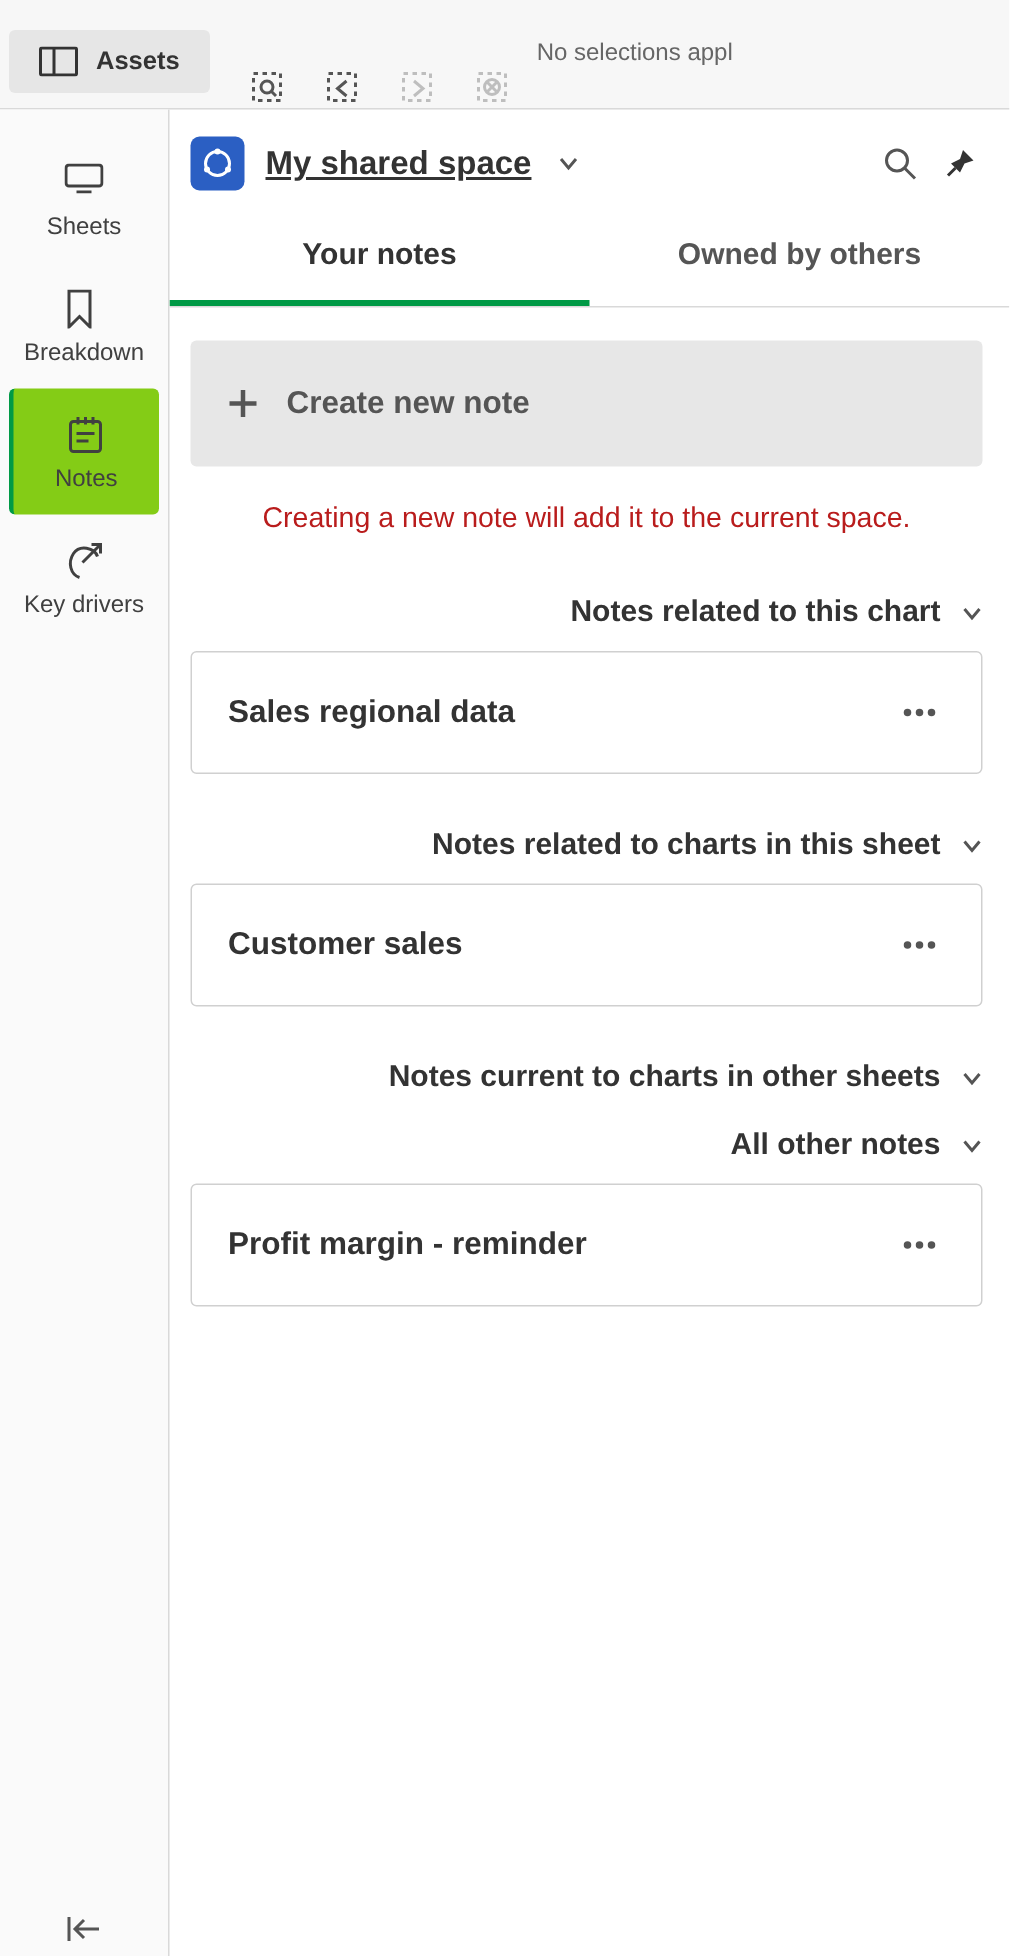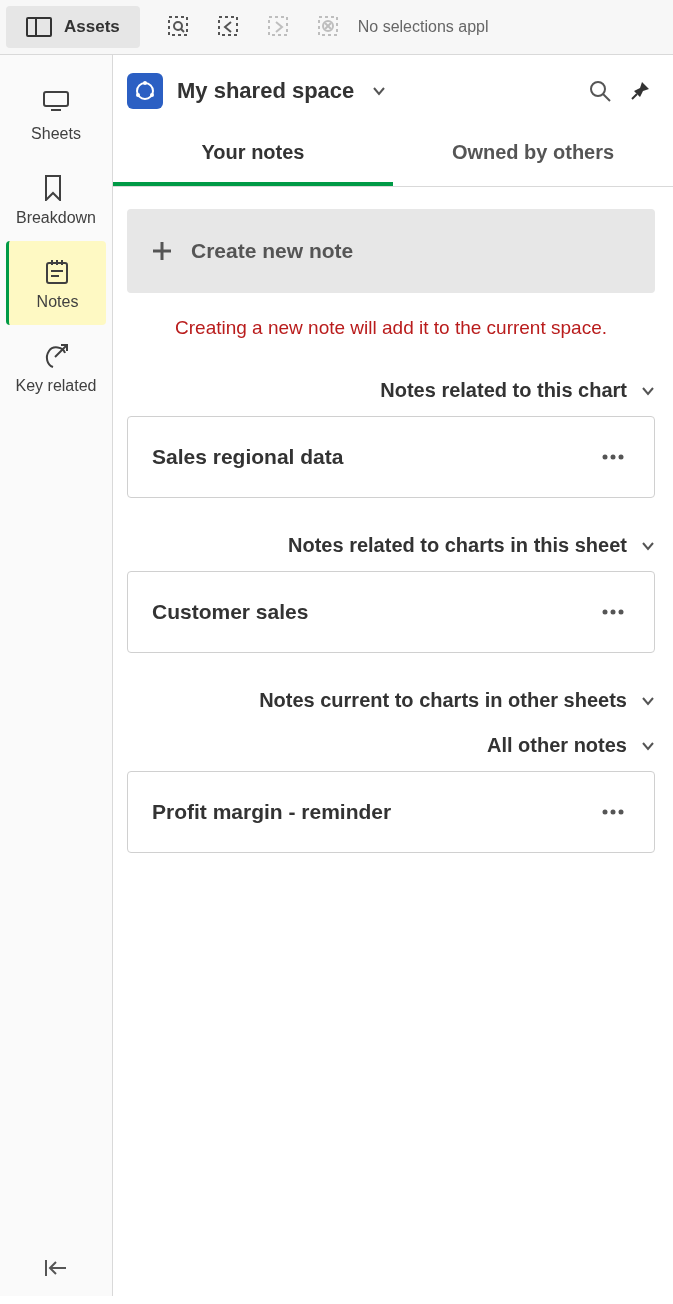--- a/index.html
+++ b/index.html
@@ -8,22 +8,22 @@
     background: #ffffff;
     color: #404040;
     width: 673px;
     height: 1304px;
     overflow: hidden;
   }
 
   
   .top-toolbar {
     display: flex;
-    align-items: center;
-    height: 55px;
+    align-items: flex-end;
+    height: 73px;
     border-bottom: 1px solid #d9d9d9;
     background: #f7f7f7;
   }
   .toolbar-btn {
     display: flex;
     align-items: center;
     gap: 12px;
     padding: 0 20px;
     cursor: pointer;
     font-size: 17px;
@@ -84,21 +84,21 @@
     display: flex;
     flex-direction: column;
     align-items: center;
     gap: 8px;
     padding: 18px 0 14px 0;
     font-size: 16px;
     color: #404040;
     cursor: pointer;
   }
   .side-item.active {
-    background: #fef9c3;
+    background: #84cc16;
     border-left: 3px solid #009a46;
     border-radius: 4px;
     margin: 0 6px;
     width: calc(100% - 12px);
   }
   .side-icon { width: 26px; height: 26px; }
   .sidebar-spacer { flex: 1; }
   .collapse-btn {
     padding: 18px;
     cursor: pointer;
@@ -120,20 +120,21 @@
     width: 36px; height: 36px;
     background: #2b5fc3;
     border-radius: 6px;
     display: flex; align-items:center; justify-content:center;
     color:#fff;
   }
   .space-title {
     font-size: 22px;
     font-weight: 600;
     color: #333;
+    text-decoration: underline;
   }
   .hdr-spacer { flex: 1; }
   .hdr-icon {
     width: 26px; height: 26px;
     cursor: pointer;
     color: #555;
     display:flex;align-items:center;justify-content:center;
   }
   .chevron-small { cursor:pointer; padding:4px; color:#666; }
 
@@ -294,21 +295,21 @@
       <span>Notes</span>
     </div>
     <div class="side-item">
       <span class="side-icon">
         <svg width="26" height="26" viewBox="0 0 26 26">
             <path d="M10 24 C4 22 2 14 6 8 C10 2 20 4 22 10" fill="none" stroke="#404040" stroke-width="2"></path>
             <path d="M18 2 L24 2 L24 8" fill="none" stroke="#404040" stroke-width="2"></path>
             <path d="M12 14 L24 2" stroke="#404040" stroke-width="2"></path>
           </svg>
       </span>
-      <span>Key related</span>
+      <span>Key drivers</span>
     </div>
     <div class="sidebar-spacer"></div>
     <div class="collapse-btn">
       <svg width="24" height="20" viewBox="0 0 24 20">
           <line x1="2" y1="2" x2="2" y2="18" stroke="#555" stroke-width="2"></line>
           <path d="M22 10 L6 10 M12 4 L6 10 L12 16" fill="none" stroke="#555" stroke-width="2"></path>
         </svg>
     </div>
   </div>
 

